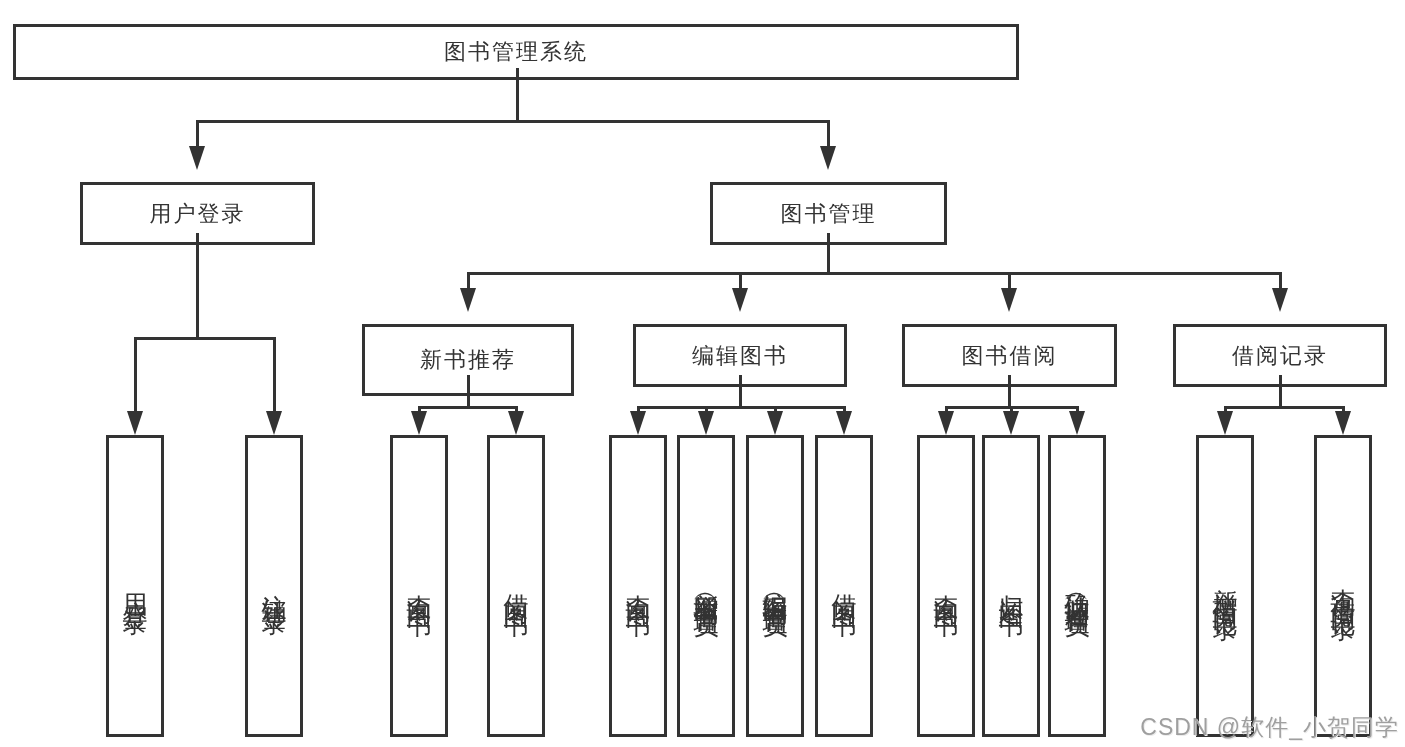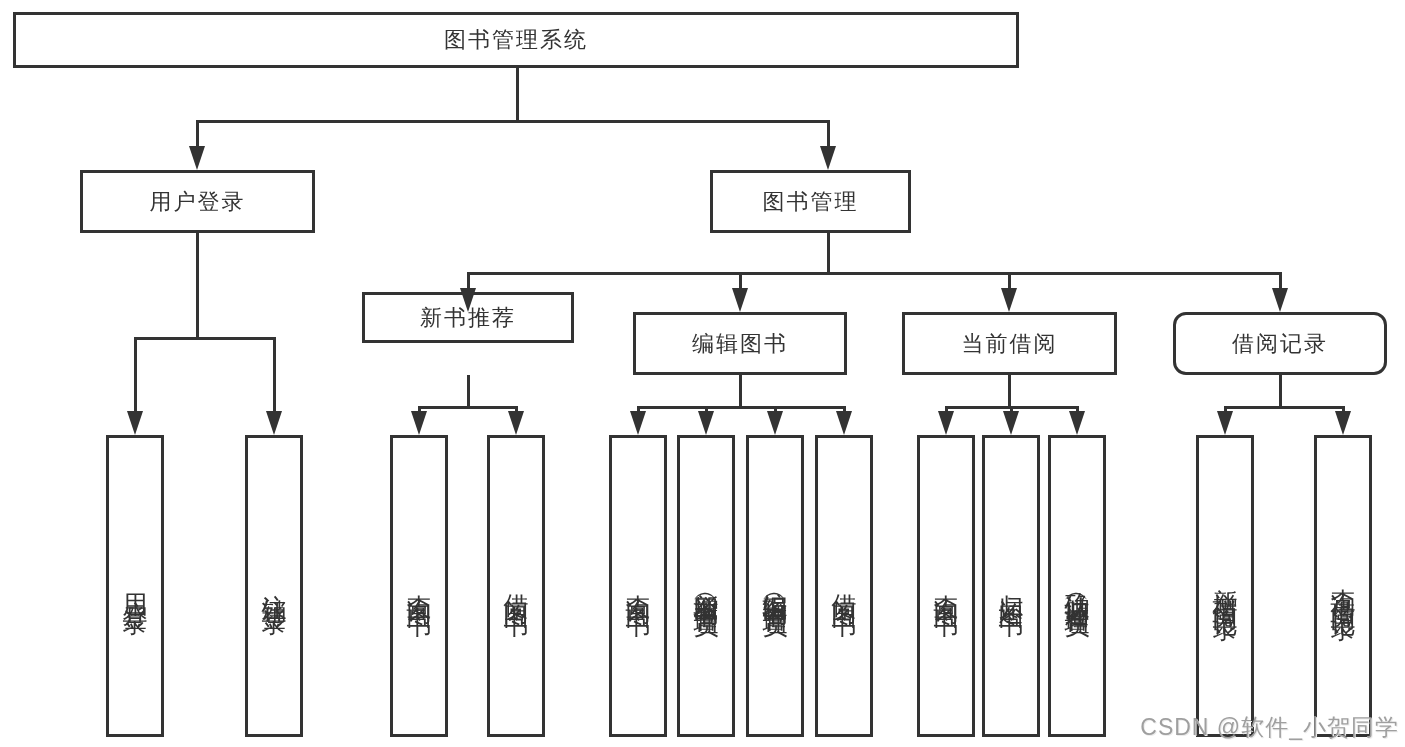--- a/index.html
+++ b/index.html
@@ -16,20 +16,21 @@
     box-sizing: border-box;
     border: 3px solid #333333;
     background: #ffffff;
     display: flex;
     align-items: center;
     justify-content: center;
     font-size: 22px;
     color: #333333;
     letter-spacing: 2px;
     white-space: nowrap;
+    margin-top: 12px;
   }
   .vbox {
     position: absolute;
     box-sizing: border-box;
     border: 3px solid #333333;
     background: #ffffff;
     width: 58px;
     height: 302px;
     top: 435px;
     display: flex;
@@ -64,26 +65,26 @@
   }
 </style>
 </head>
 <body>
 
 <div class="canvas">
 
   <div class="hbox" style="left:13px; top:12px; width:1006px; height:56px;">图书管理系统</div>
 
   <div class="hbox" style="left:80px; top:170px; width:235px; height:63px;">用户登录</div>
-  <div class="hbox" style="left:710px; top:170px; width:201px; height:63px;">图书管理</div>
+  <div class="hbox" style="left:710px; top:170px; width:237px; height:63px;">图书管理</div>
 
-  <div class="hbox" style="left:362px; top:292px; width:212px; height:51px;">新书推荐</div>
+  <div class="hbox" style="left:362px; top:312px; width:212px; height:72px;">新书推荐</div>
   <div class="hbox" style="left:633px; top:312px; width:214px; height:63px;">编辑图书</div>
-  <div class="hbox" style="left:902px; top:312px; width:215px; height:63px;">当前借阅</div>
-  <div class="hbox" style="left:1173px; top:312px; width:214px; height:63px;border-radius:13px;">借阅记录</div>
+  <div class="hbox" style="left:902px; top:312px; width:215px; height:63px;">图书借阅</div>
+  <div class="hbox" style="left:1173px; top:312px; width:214px; height:63px;">借阅记录</div>
 
   <div class="vbox" style="left:106px;">用户登录</div>
   <div class="vbox" style="left:245px;">注销登录</div>
 
   <div class="vbox" style="left:390px;">查询图书</div>
   <div class="vbox" style="left:487px;">借阅图书</div>
 
   <div class="vbox" style="left:609px;">查询图书</div>
   <div class="vbox tight" style="left:677px;">新增图书（管理员）</div>
   <div class="vbox tight" style="left:746px;">编辑图书（管理员）</div>

